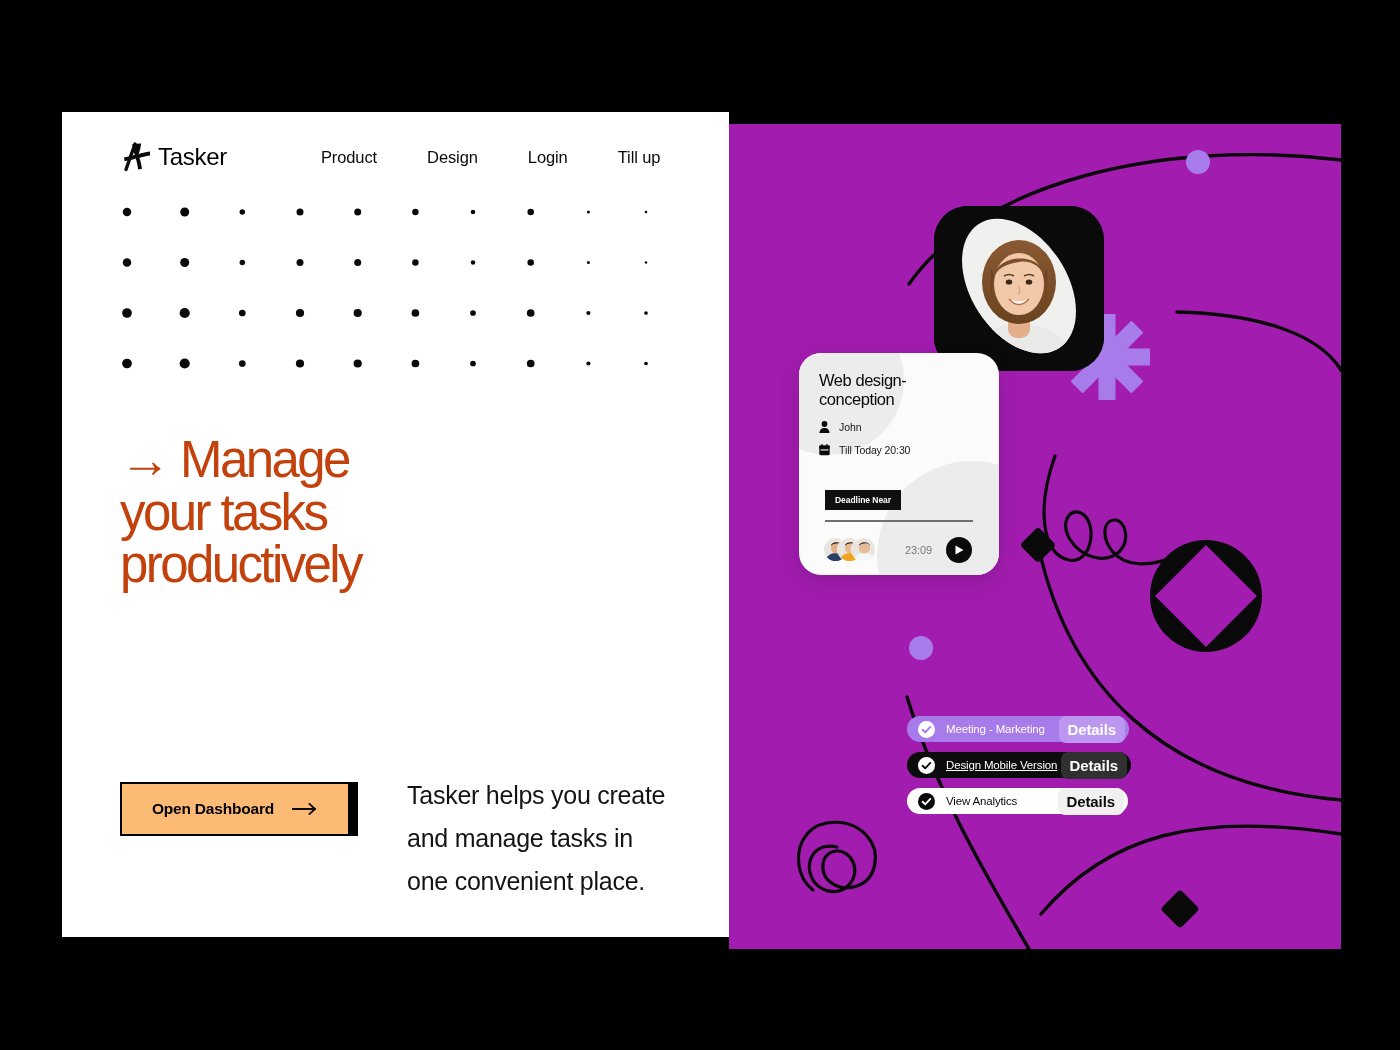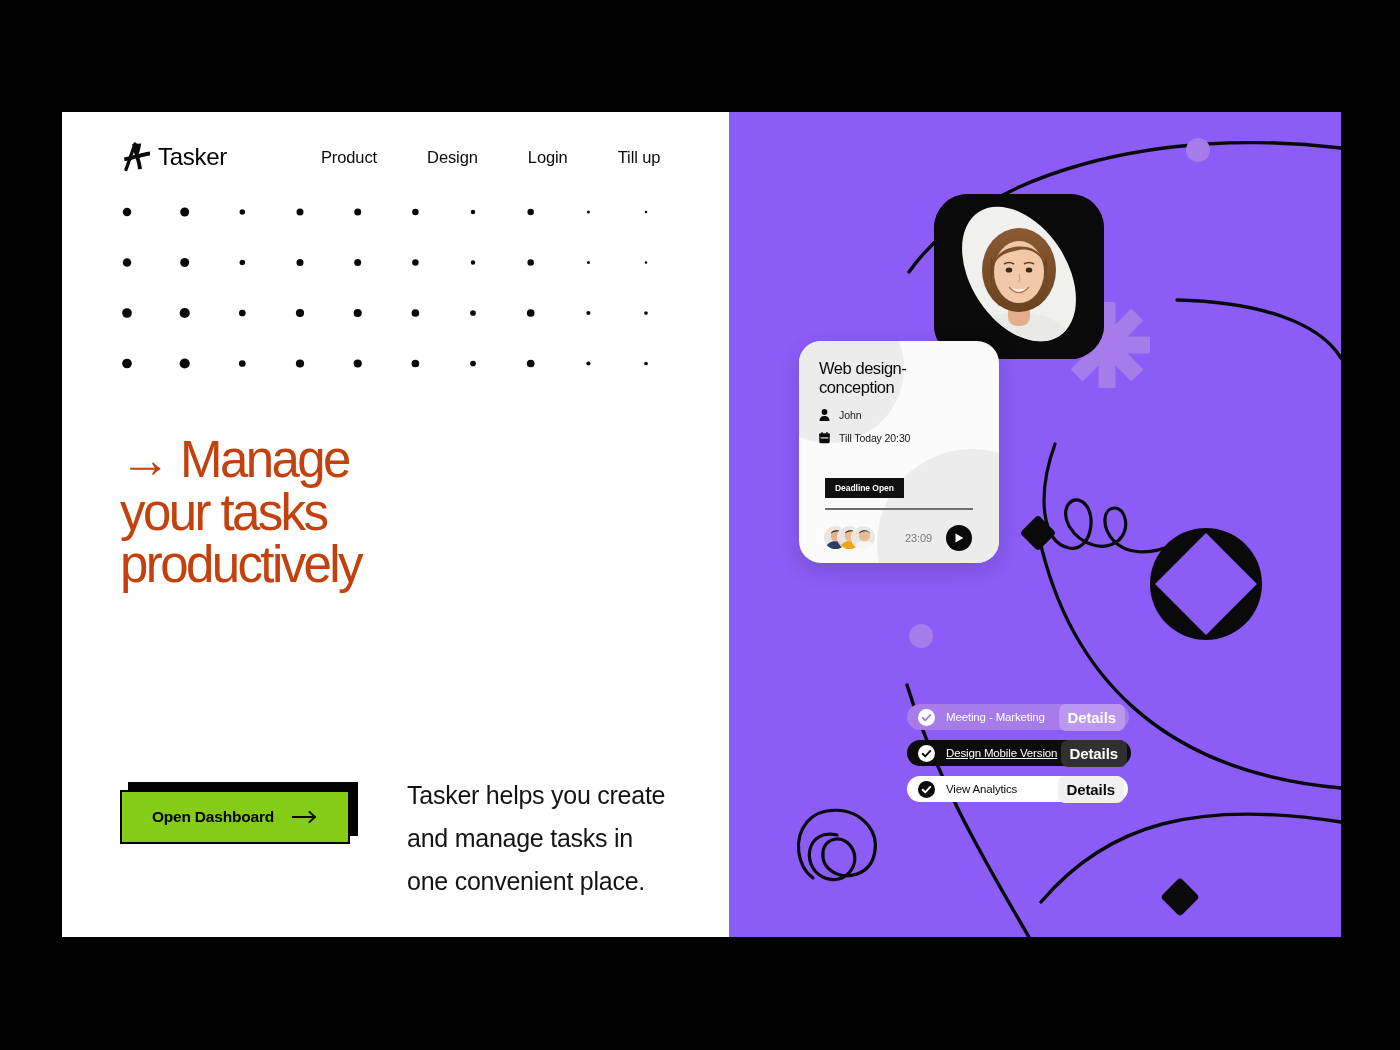--- a/index.html
+++ b/index.html
@@ -77,23 +77,23 @@
     left: 58px; top: 662px;
     width: 600px;
     display: flex; align-items: flex-start;
   }
   #cta-wrap { position: relative; width: 238px; height: 62px; }
   #cta-shadow {
     position: absolute; left: 8px; top: 8px;
     width: 230px; height: 54px; background: #000;
   }
   #cta-button {
-    position: absolute; left: 0; top: 16px;
+    position: absolute; left: 0; top: 8px;
     width: 230px; height: 54px;
-    background: #84cc16;
+    background: #fdba74;
     border: 2.5px solid #000;
     display: flex; align-items: center; justify-content: center;
     gap: 18px;
     cursor: pointer;
     font-family: inherit;
   }
   #cta-label {
     font-size: 15.5px; font-weight: 700; color: #000;
     letter-spacing: -0.2px;
   }
@@ -104,23 +104,23 @@
     width: 270px;
     font-size: 25px;
     line-height: 1.72;
     color: #141414;
     letter-spacing: -0.25px;
   }
 
   
   #right-panel {
     position: absolute;
-    left: 729px; top: 112px;
+    left: 729px; top: 124px;
     width: 612px; height: 825px;
-    background: #8b5cf6;
+    background: #a21caf;
     overflow: hidden;
   }
   #orbit-svg { position: absolute; left: 0; top: 0; }
 
   
   #photo-card {
     position: absolute;
     left: 205px; top: 82px;
     width: 170px; height: 165px;
     background: #0a0a0a;
@@ -416,21 +416,21 @@
             <rect x="0.3" y="1.6" width="10.4" height="9.6" rx="1.4" fill="#0a0a0a"></rect>
             <rect x="0.3" y="1.6" width="10.4" height="2.6" fill="#0a0a0a"></rect>
             <rect x="2.3" y="0" width="1.5" height="3" rx="0.7" fill="#0a0a0a"></rect>
             <rect x="7.2" y="0" width="1.5" height="3" rx="0.7" fill="#0a0a0a"></rect>
             <rect x="1.6" y="5.4" width="7.8" height="1.1" fill="#fbfbfb"></rect>
           </svg>
           <span class="card-meta-text">Till Today 20:30</span>
         </div>
       </div>
 
-      <div id="deadline-badge">Deadline Open</div>
+      <div id="deadline-badge">Deadline Near</div>
       <div id="card-divider"></div>
 
       <div id="card-footer">
         <div id="avatar-stack">
           <div class="mini-avatar" style="left:0;">
             <svg width="25" height="25" viewBox="0 0 25 25">
                 <rect width="25" height="25" fill="#e9e6e1"></rect>
                 <path d="M0 25 C2 17 8 15 12.5 15 C17 15 23 17 25 25Z" fill="#2a3f66"></path>
                 <circle cx="12.5" cy="10" r="5.6" fill="#e3b08a"></circle>
                 <path d="M7 8 C7 3 18 3 18 8 C17 5.6 14.6 5 12.5 5.4 C10 5.8 7.8 6.2 7 8Z" fill="#2b2118"></path>

